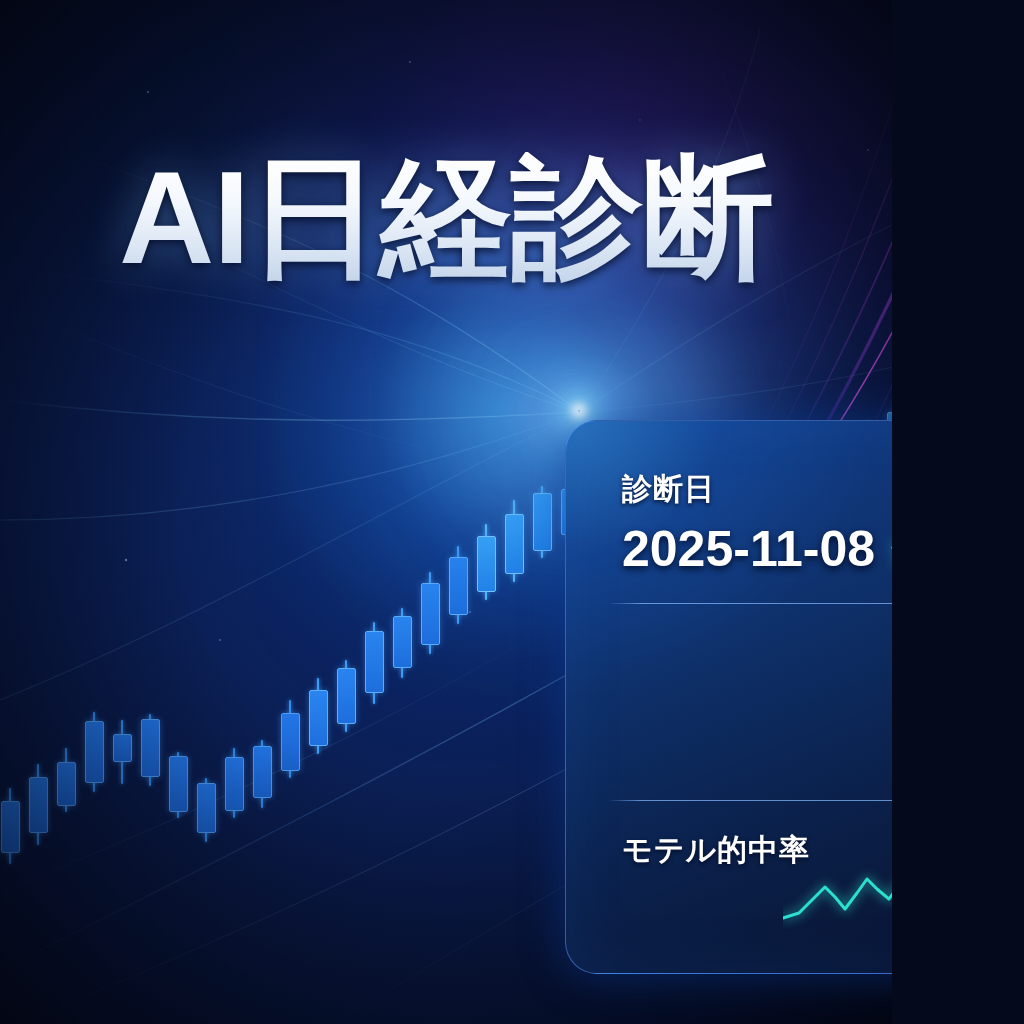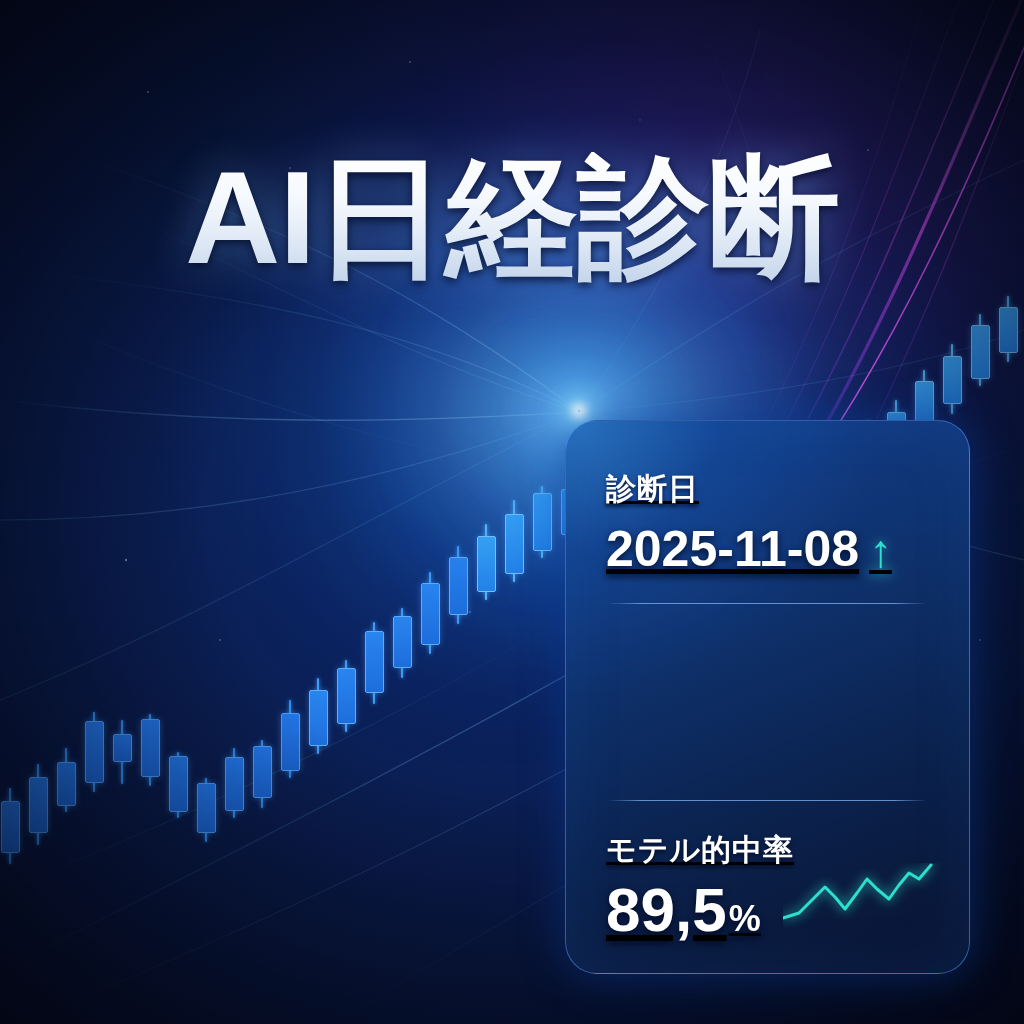--- a/index.html
+++ b/index.html
@@ -1,18 +1,18 @@
 <!DOCTYPE html>
 <html><head>
 <meta charset="utf-8">
 <style>
   html,body{margin:0;padding:0;background:#05091c;}
   #stage{
     position:relative;
-    width:1024px;height:1024px;
+    width:892px;height:1024px;
     overflow:hidden;
     font-family:"Liberation Sans","DejaVu Sans",sans-serif;
     background:
       radial-gradient(circle at 56% 40%, rgba(30,160,255,.55) 0%, rgba(18,90,200,.28) 16%, rgba(10,40,120,.10) 32%, rgba(0,0,0,0) 52%),
       radial-gradient(ellipse 70% 55% at 72% 18%, rgba(120,40,190,.34) 0%, rgba(60,20,120,.14) 45%, rgba(0,0,0,0) 72%),
       radial-gradient(ellipse 110% 90% at 50% 50%, #0d2a6e 0%, #0a1c4d 38%, #071233 62%, #050b22 85%, #04081a 100%);
   }
 
   
   .layer{position:absolute;inset:0;pointer-events:none;}
@@ -67,21 +67,21 @@
   #card{
     position:absolute;left:565px;top:420px;width:403px;height:552px;
     border-radius:32px;
     border:1px solid rgba(90,150,255,.55);
     background:
       radial-gradient(ellipse 120% 80% at 2% 0%, rgba(70,180,255,.42) 0%, rgba(30,110,220,.18) 30%, rgba(0,0,0,0) 62%),
       linear-gradient(158deg, #14448f 0%, #113a80 18%, #0e2f68 42%, #0b2350 64%, #0a1a3d 84%, #081433 100%);
     box-shadow:0 0 42px rgba(10,60,150,.55), inset 0 0 60px rgba(30,100,200,.13);
     overflow:hidden;
   }
-  .card-pad{position:absolute;left:40px;right:44px;text-decoration:underline;}
+  .card-pad{position:absolute;left:56px;right:44px;}
   .lbl{
     font-size:30px;font-weight:bold;color:#ffffff;
     text-shadow:0 2px 4px rgba(0,8,30,.8);
     letter-spacing:1px;white-space:nowrap;
   }
   .big{
     font-weight:bold;color:#ffffff;
     text-shadow:0 3px 7px rgba(0,8,30,.85);
     white-space:nowrap;line-height:1;
   }
@@ -318,24 +318,20 @@
       </div>
     </div>
 
     <div class="divider" style="top:182px"></div>
 
 
     <div class="divider" style="top:379px"></div>
 
     <div class="card-pad" id="acc-row">
       <div class="lbl">モテル的中率</div>
-      <div class="big" id="acc-value">
-        <span>89,5</span>
-        <span id="acc-pct">%</span>
-      </div>
     </div>
 
     <svg id="spark" width="160" height="66" viewBox="0 0 160 66">
         <polyline points="0,55 16,50 30,36 42,24 52,34 62,46 74,30 84,16 94,26 106,36 116,22 126,10 136,16 148,2" fill="none" stroke="#2ce0cf" stroke-width="3" stroke-linecap="round" stroke-linejoin="round" style="filter: drop-shadow(rgb(44, 224, 207) 0px 0px 6px);"></polyline>
       </svg>
   </div>
 
 </div>
 
 </body></html>

